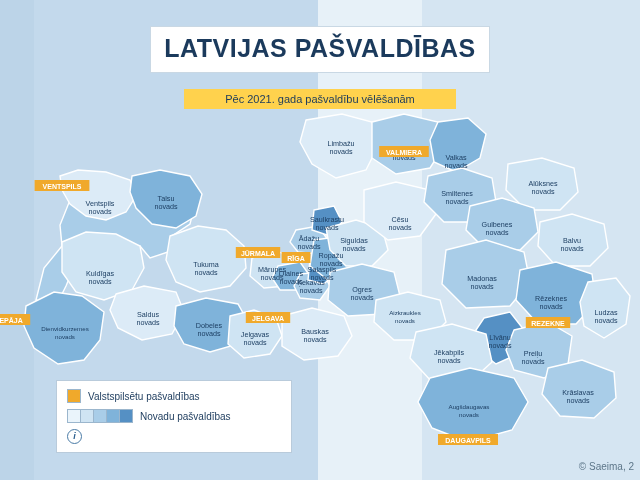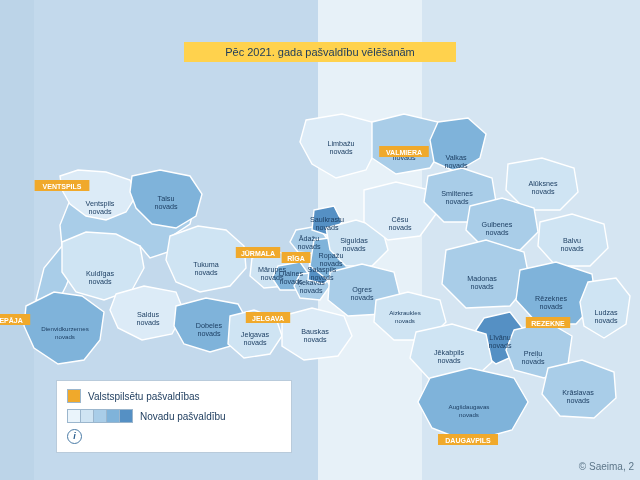--- a/index.html
+++ b/index.html
@@ -197,36 +197,39 @@
         </g>
         <g class="city-badge">
           <rect x="379.2" y="146" width="49.6" height="11"></rect>
           <text x="404" y="154.5">VALMIERA</text>
         </g>
       </g>
   </svg>
 </div>
 
 <div id="title-block">
+  <div id="title-bar">
+    <div id="title-text">LATVIJAS PAŠVALDĪBAS</div>
+  </div>
   <div id="subtitle-bar">Pēc 2021. gada pašvaldību vēlēšanām</div>
 </div>
 
 <div id="legend">
   <div class="leg-row">
     <span class="leg-swatch" style="background:#f0a92b"></span>
     <span class="leg-text">Valstspilsētu pašvaldības</span>
   </div>
   <div class="leg-row">
     <span class="leg-swatches">
       <span style="background:#eaf4fb"></span>
         <span style="background:#cfe4f3"></span>
         <span style="background:#a9cde8"></span>
         <span style="background:#7fb3da"></span>
         <span style="background:#5590c4"></span>
     </span>
-    <span class="leg-text">Novadu pašvaldību</span>
+    <span class="leg-text">Novadu pašvaldības</span>
   </div>
   <div class="leg-row">
     <span class="leg-i">i</span>
   </div>
 </div>
 
 <div id="copyright">© Saeima, 2</div>
 
 </body></html>

